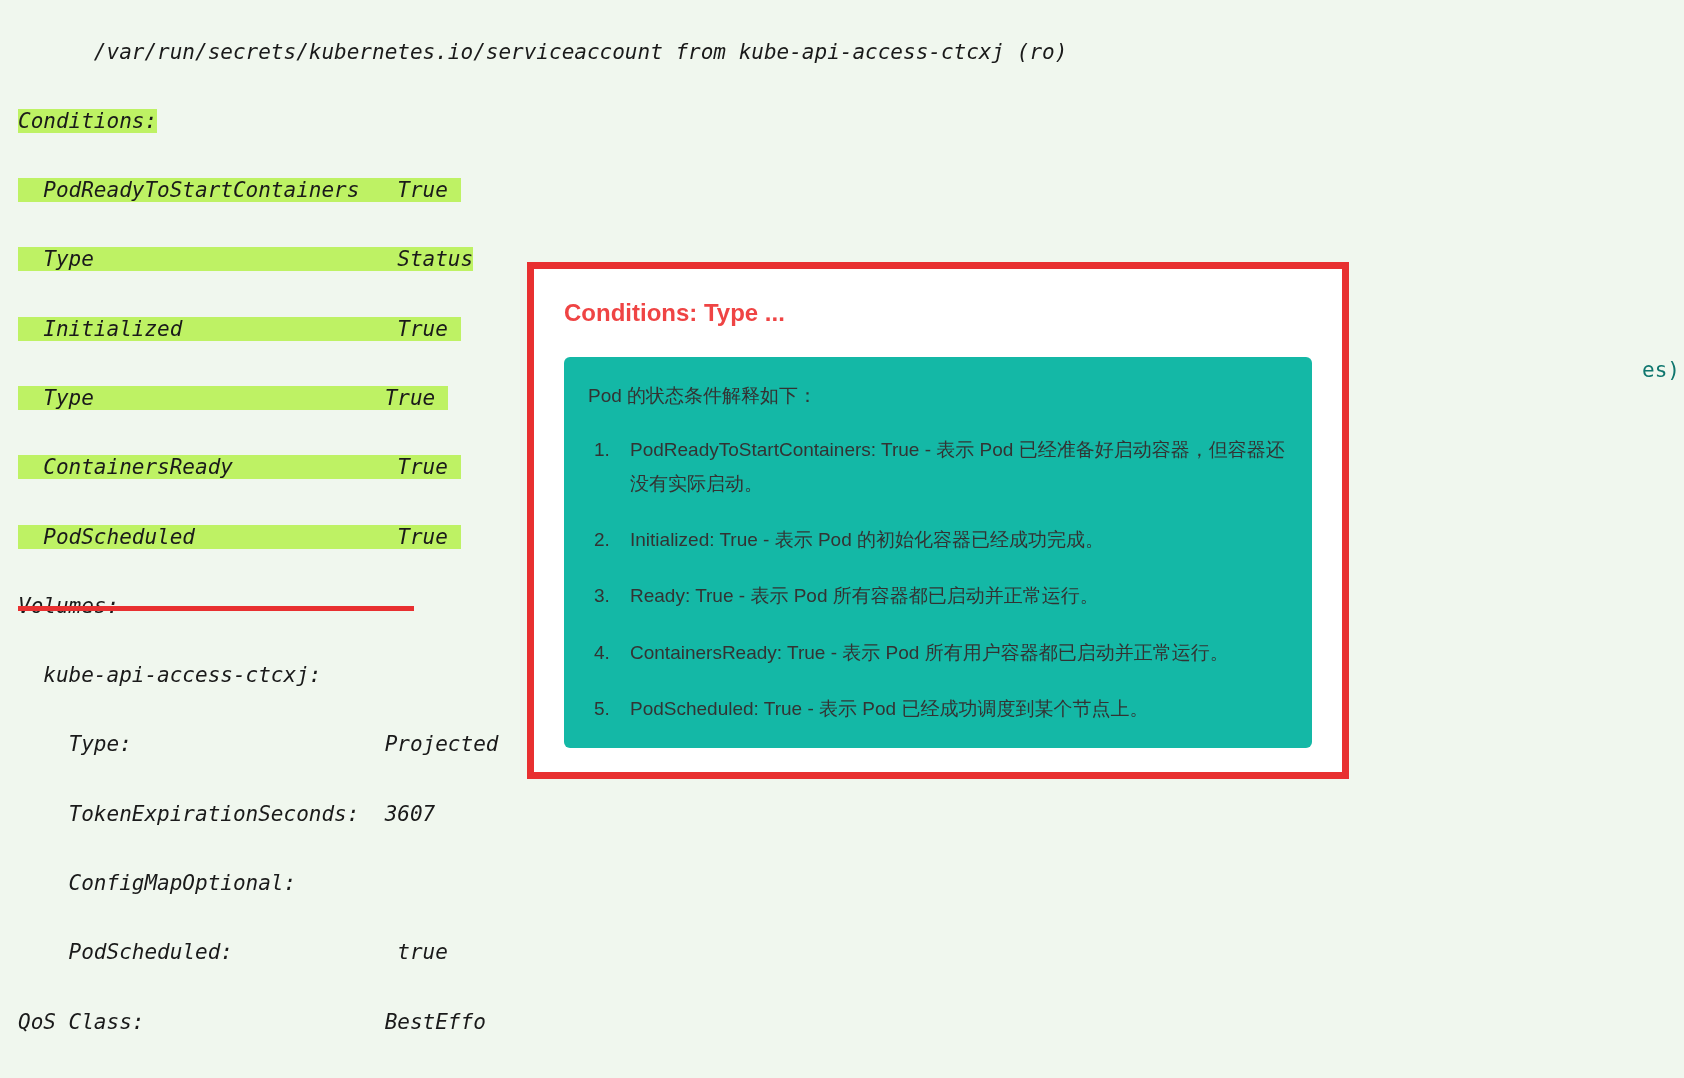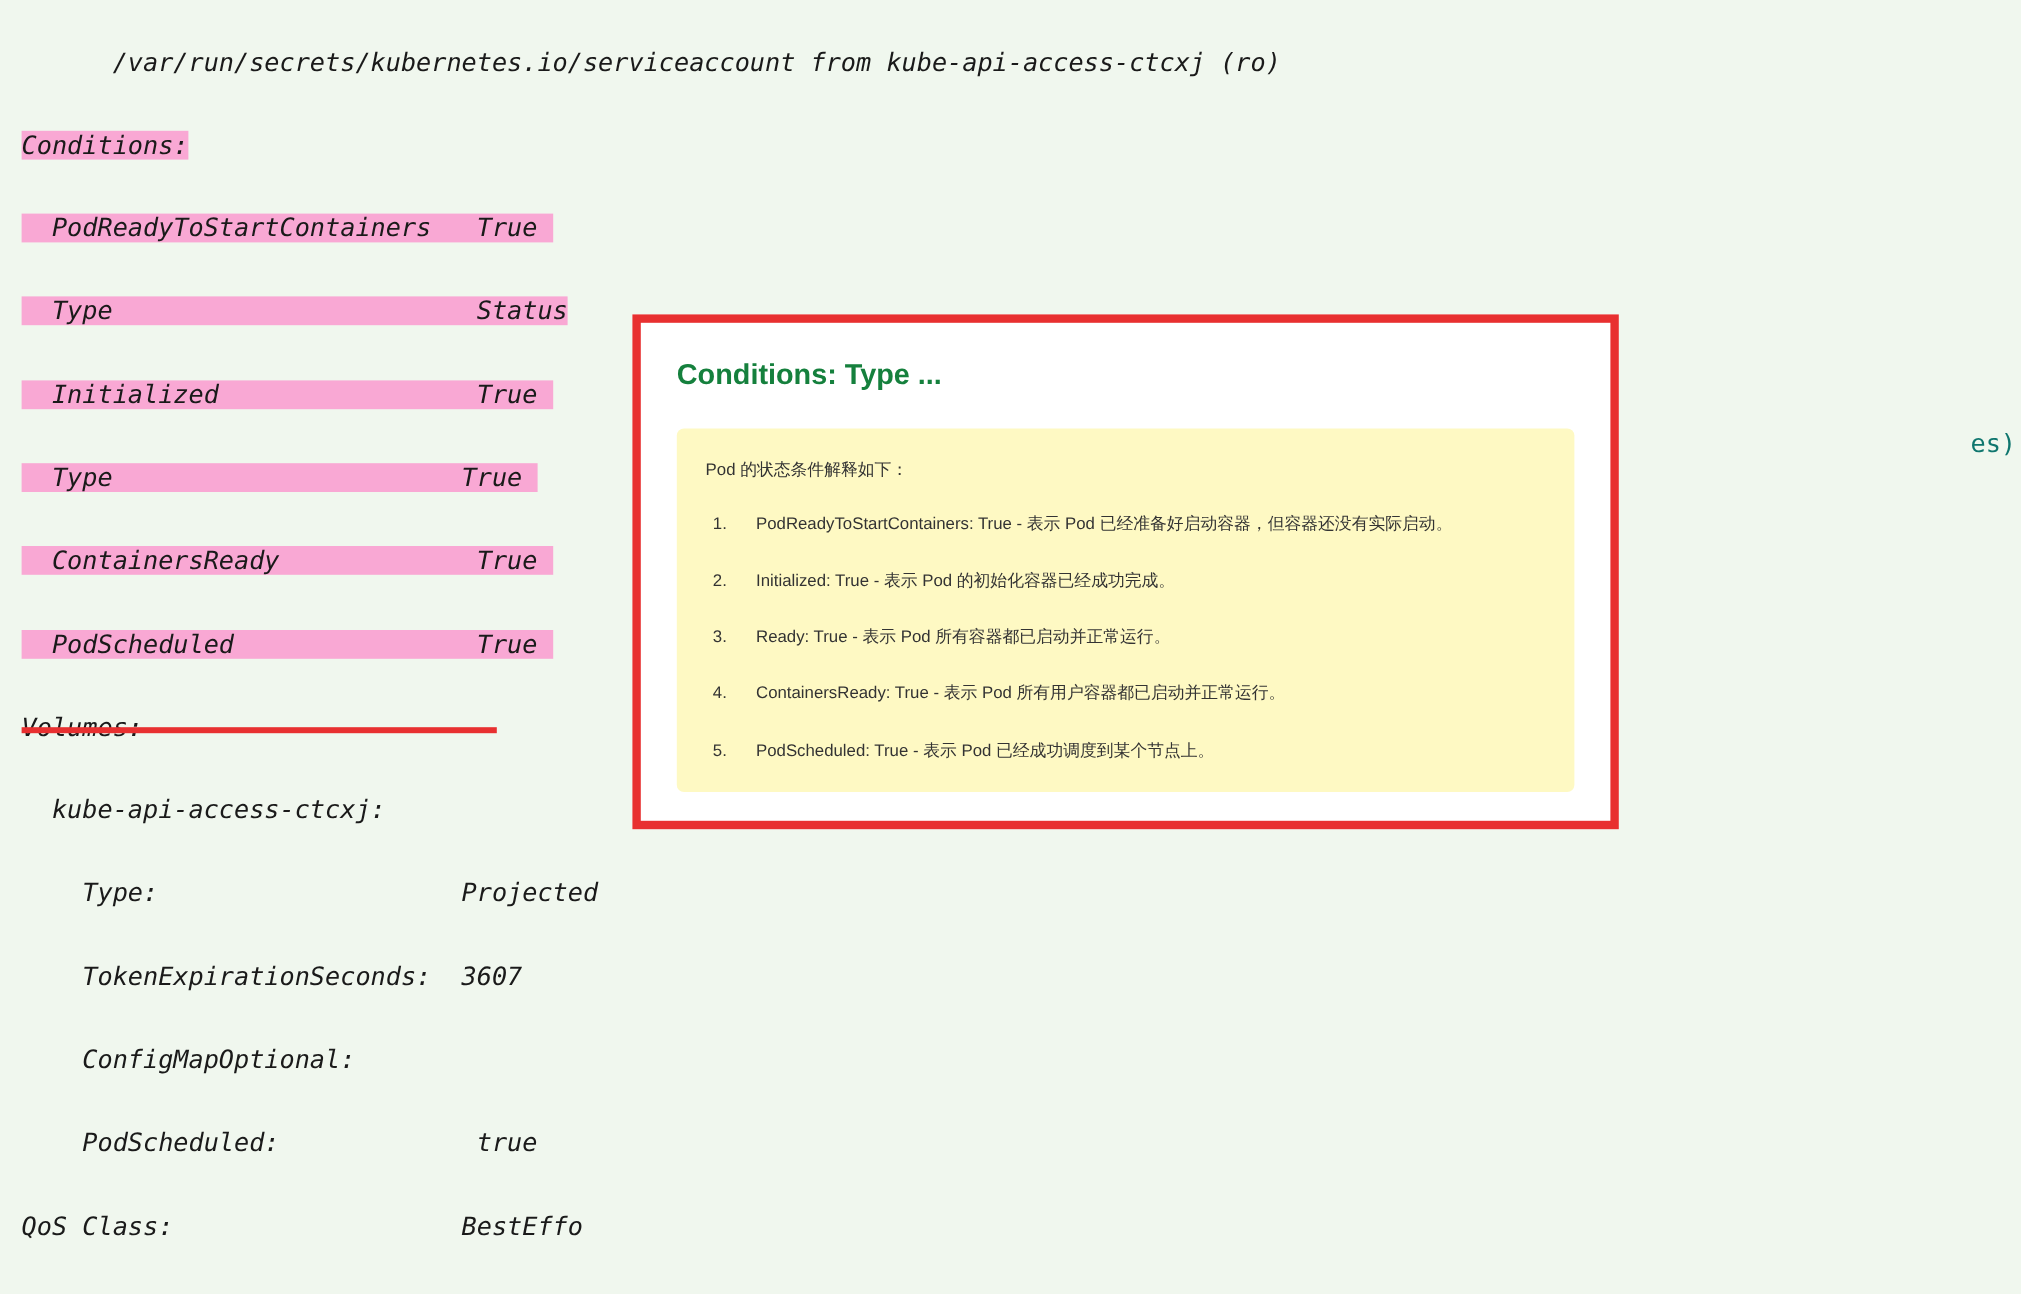--- a/index.html
+++ b/index.html
@@ -21,21 +21,21 @@
     }
     .terminal-output {
       white-space: pre;
       padding: 0 18px;
     }
     .line {
       white-space: pre;
       font-style: italic;
     }
     .highlighted {
-      background: #f9a8d4;
+      background: #bef264;
       display: inline;
     }
     .red-line-wrapper {
       position: relative;
       display: inline-block;
     }
     .red-line-wrapper::after {
       content: "";
       position: absolute;
       left: 0;
@@ -52,28 +52,28 @@
       width: 822px;
       background: #fff;
       border: 7px solid #e83030;
       padding: 24px 30px 24px 30px;
       font-family: -apple-system, BlinkMacSystemFont, "Segoe UI", "Helvetica Neue", Arial, sans-serif;
       z-index: 10;
     }
     .popup-title {
       font-size: 24px;
       font-weight: 700;
-      color: #15803d;
+      color: #ef4444;
       margin-bottom: 24px;
     }
     .popup-body {
-      background: #fef9c3;
+      background: #14b8a6;
       border-radius: 6px;
       padding: 22px 24px 22px 24px;
-      font-size: 14px;
+      font-size: 19px;
       color: #333;
       line-height: 1.8;
     }
     .popup-intro {
       margin-bottom: 20px;
     }
     .popup-list {
       list-style: none;
       padding-left: 32px;
     }

